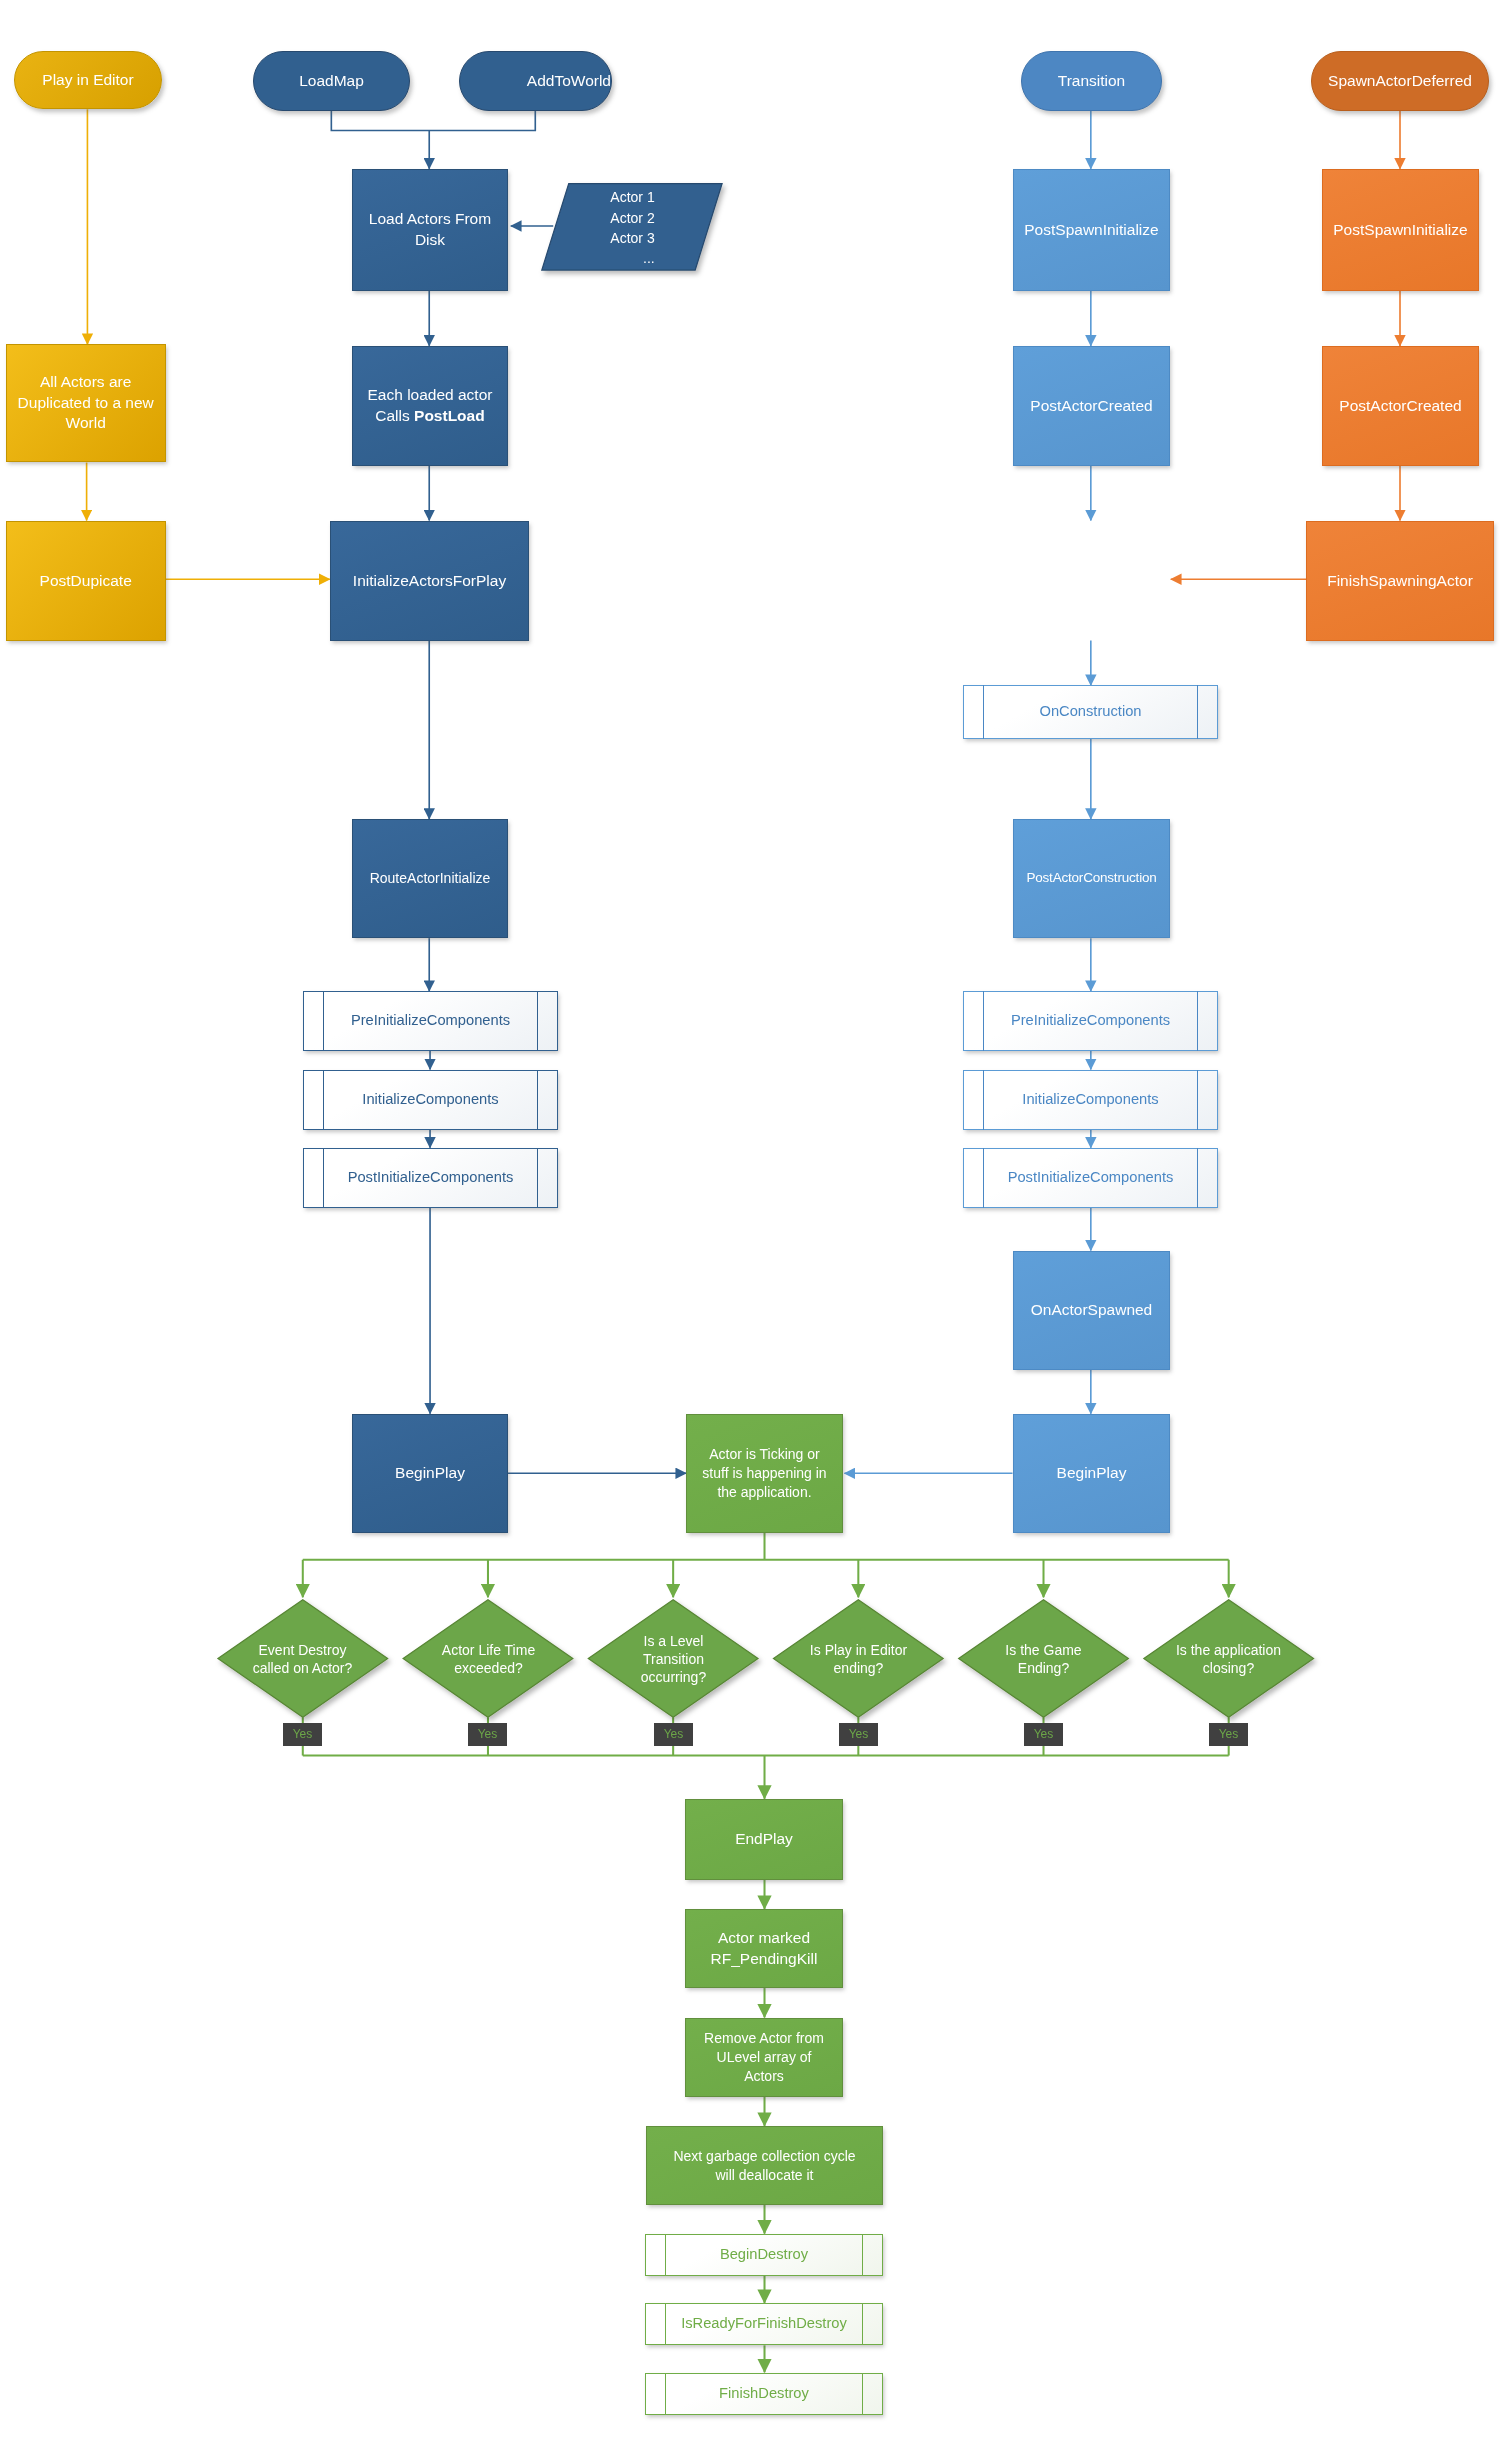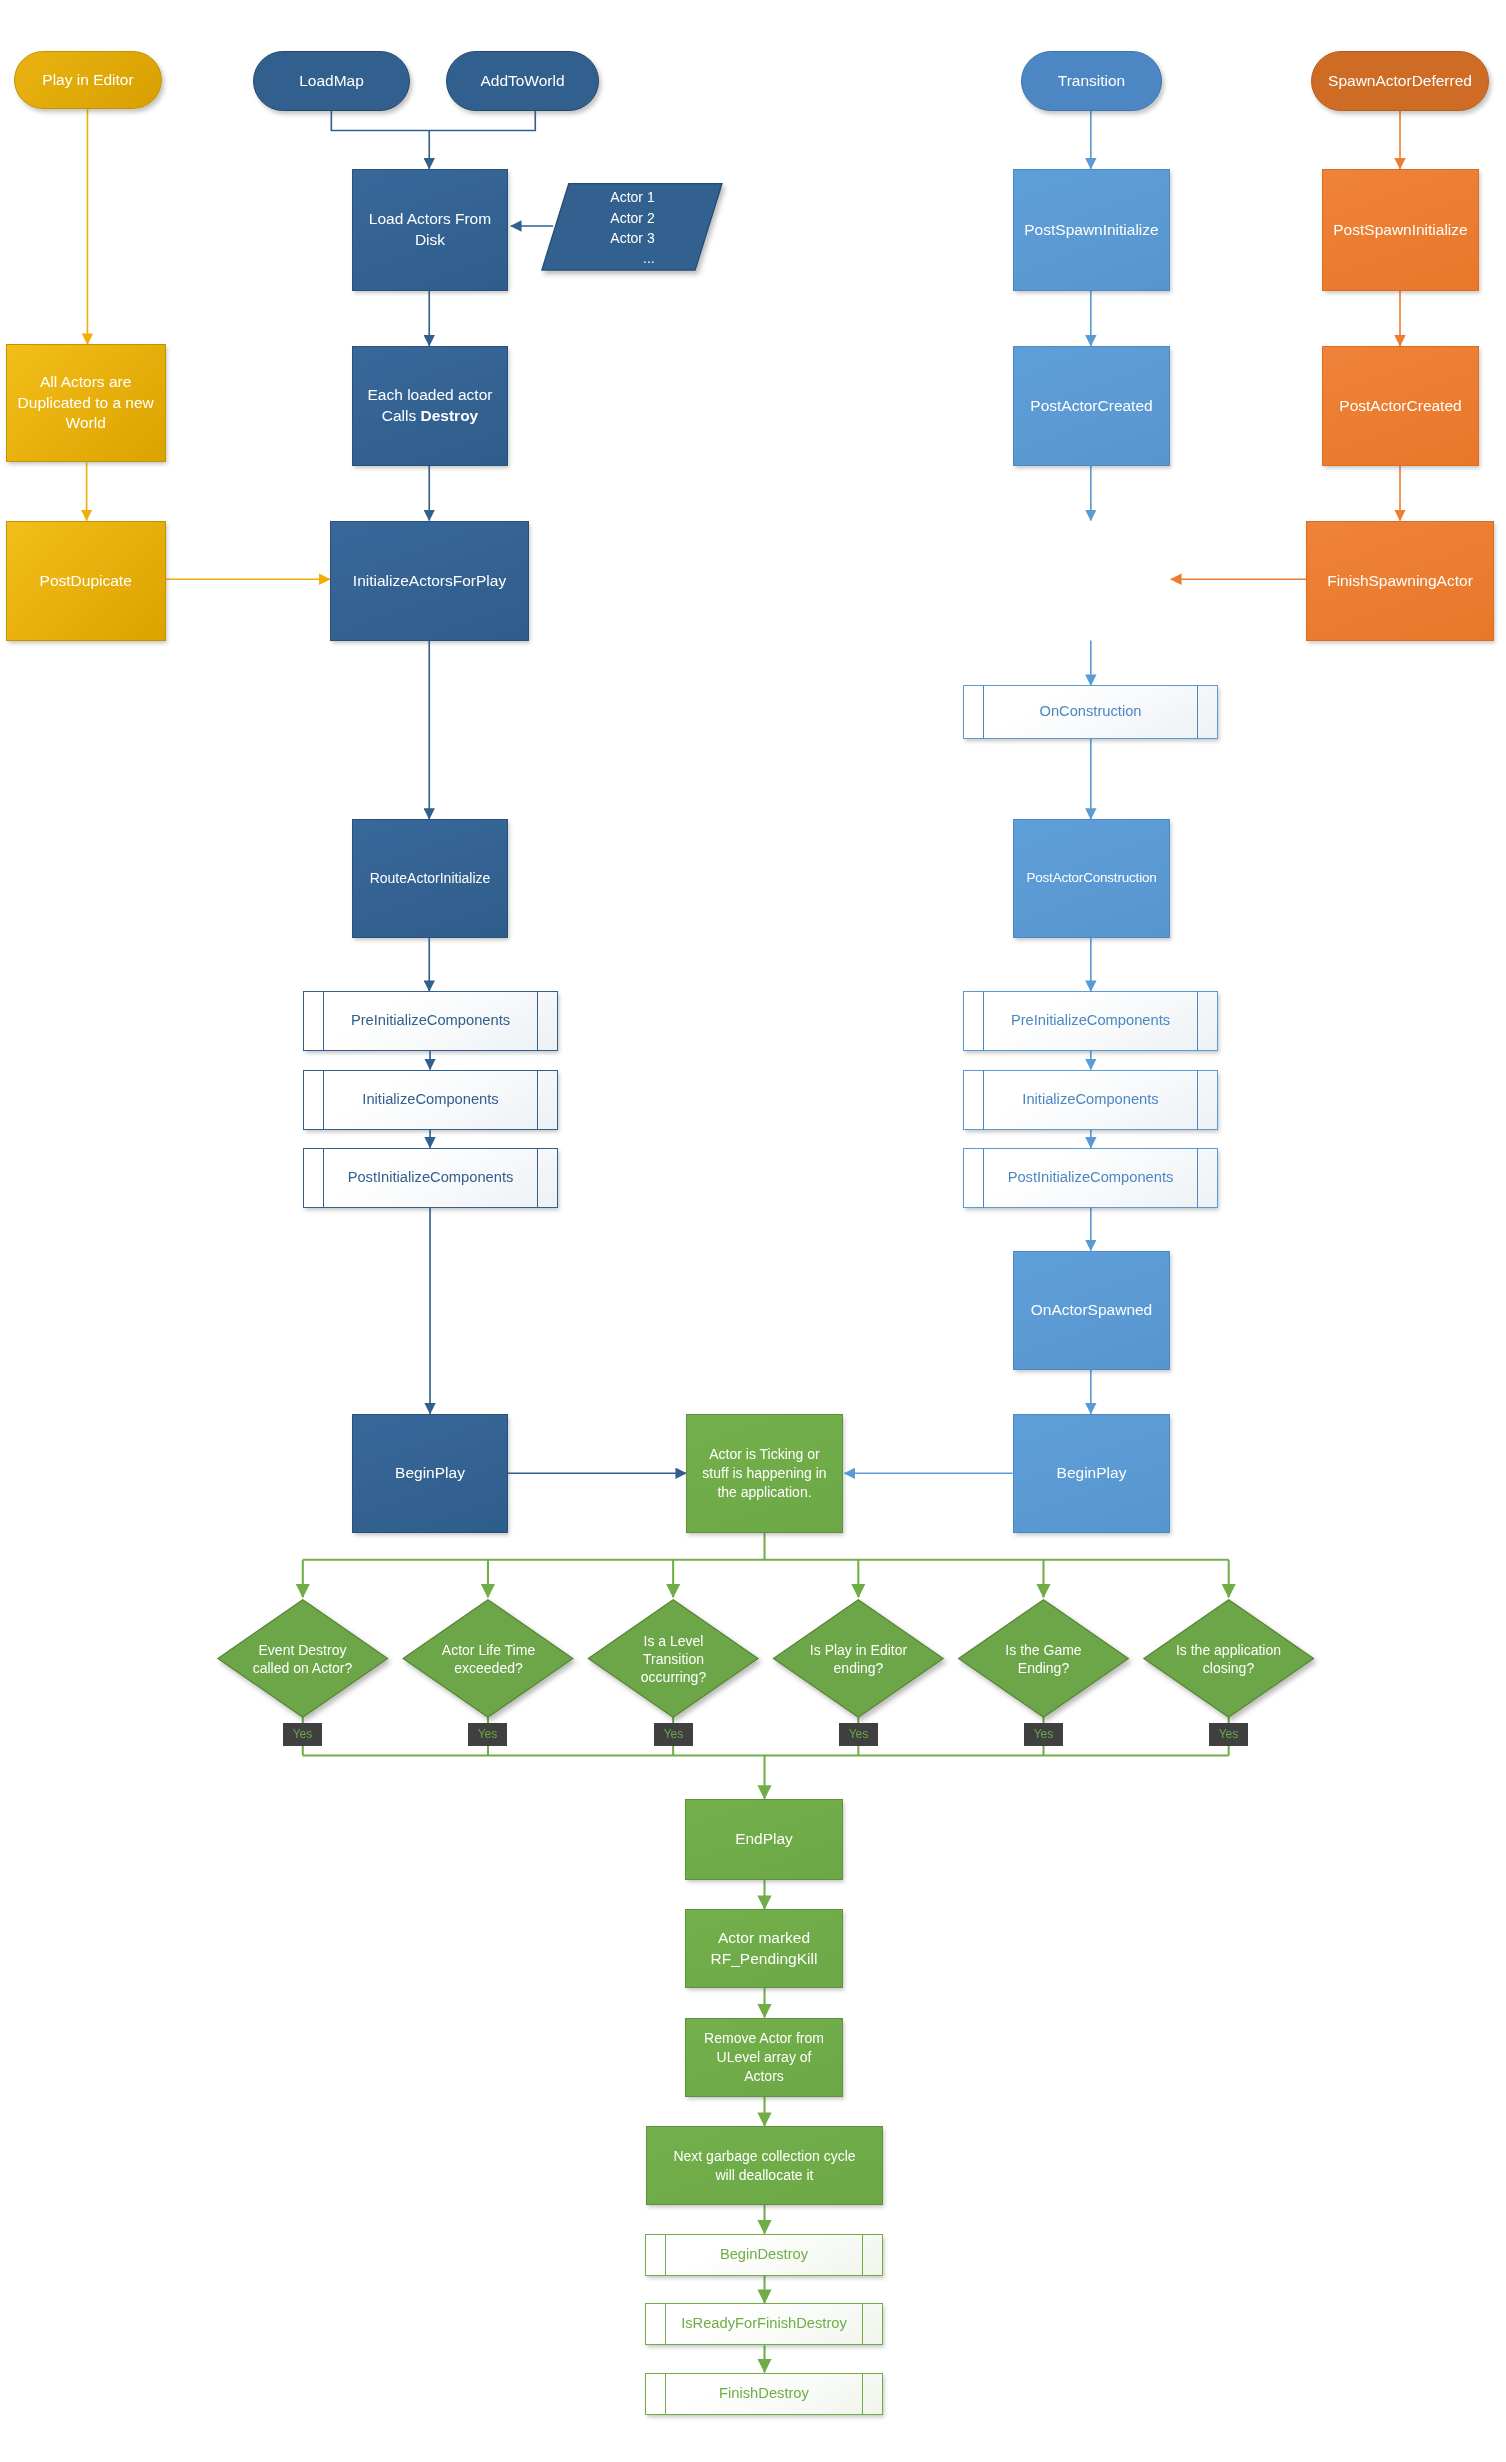--- a/index.html
+++ b/index.html
@@ -157,38 +157,38 @@
       <polygon class="shape-diamond shadowed" points="598,1961 702,2033 598,2105 494,2033"></polygon>
       <polygon class="shape-diamond shadowed" points="825,1961 929,2033 825,2105 721,2033"></polygon>
       <polygon class="shape-diamond shadowed" points="1052,1961 1156,2033 1052,2105 948,2033"></polygon>
       <polygon class="shape-diamond shadowed" points="1279,1961 1383,2033 1279,2105 1175,2033"></polygon>
       <polygon class="shape-diamond shadowed" points="1506,1961 1610,2033 1506,2105 1402,2033"></polygon>
     </g>
   </svg>
 
   <div class="node pill yellow-p shadow" style="left:14px;top:51px;width:148px;height:58px;"><span>Play in Editor</span></div>
   <div class="node pill navy-f shadow" style="left:253px;top:51px;width:157px;height:60px;"><span>LoadMap</span></div>
-  <div class="node pill navy-f shadow" style="left:446px;top:51px;width:153px;height:60px;"><span>AddToWorld</span></div>
+  <div class="node pill navy-f shadow" style="left:459px;top:51px;width:153px;height:60px;align-items:flex-end;"><span>AddToWorld</span></div>
   <div class="node pill blue-p shadow" style="left:1021px;top:51px;width:141px;height:60px;"><span>Transition</span></div>
   <div class="node pill orange-p shadow" style="left:1311px;top:51px;width:178px;height:60px;"><span>SpawnActorDeferred</span></div>
 
   <div class="node yellow-f shadow" style="left:5.7px;top:344px;width:160px;height:118px;"><span>All Actors are
 Duplicated to a new
 World</span></div>
   <div class="node yellow-f shadow" style="left:5.7px;top:521px;width:160px;height:120px;"><span>PostDupicate</span></div>
 
   <div class="node navy-f shadow" style="left:352px;top:169px;width:156px;height:122px;"><span>Load Actors From
 Disk</span></div>
   <div class="ptext" style="left:555px;top:192px;width:155px;height:72px;text-align:right;">Actor 1
 Actor 2
 Actor 3
 ...</div>
   <div class="node navy-f shadow" style="left:352px;top:346px;width:156px;height:120px;">
     <span>Each loaded actor</span>
-    <span><span>Calls </span><b>Destroy</b></span>
+    <span><span>Calls </span><b>PostLoad</b></span>
   </div>
   <div class="node navy-f shadow" style="left:330px;top:521px;width:199px;height:120px;"><span>InitializeActorsForPlay</span></div>
   <div class="node navy-f shadow fs17" style="left:352px;top:819px;width:156px;height:119px;"><span>RouteActorInitialize</span></div>
   <div class="node sub navy-o shadow" style="left:303px;top:991px;width:255px;height:60px;"><span>PreInitializeComponents</span></div>
   <div class="node sub navy-o shadow" style="left:303px;top:1070px;width:255px;height:60px;"><span>InitializeComponents</span></div>
   <div class="node sub navy-o shadow" style="left:303px;top:1148px;width:255px;height:60px;"><span>PostInitializeComponents</span></div>
   <div class="node navy-f shadow" style="left:352px;top:1414px;width:156px;height:119px;"><span>BeginPlay</span></div>
 
   <div class="node blue-f shadow" style="left:1013px;top:169px;width:157px;height:122px;"><span>PostSpawnInitialize</span></div>
   <div class="node blue-f shadow" style="left:1013px;top:346px;width:157px;height:120px;"><span>PostActorCreated</span></div>

